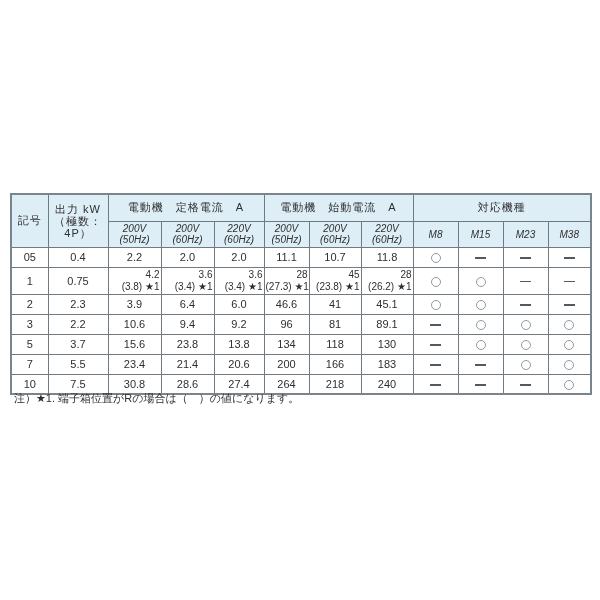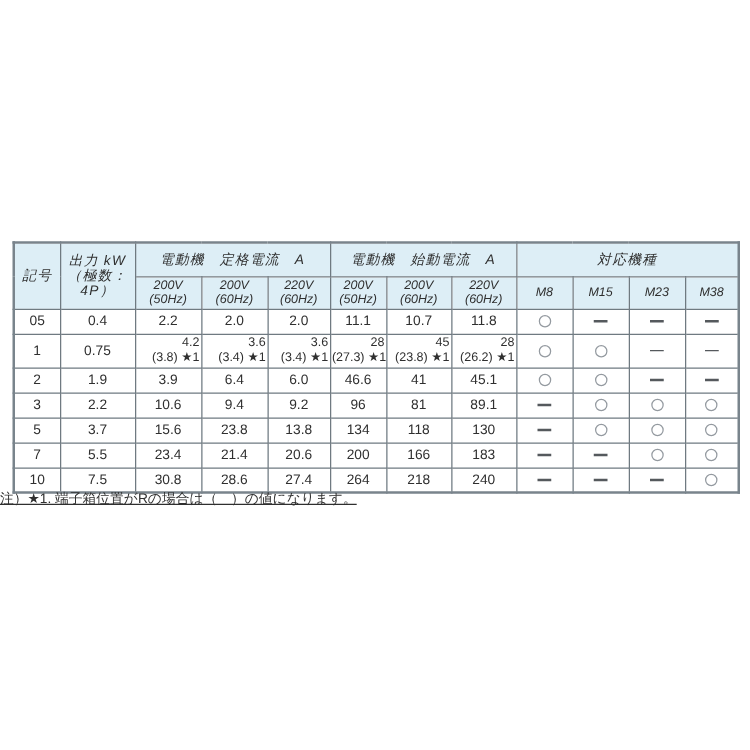--- a/index.html
+++ b/index.html
@@ -24,21 +24,21 @@
     text-align: center;
     vertical-align: middle;
     overflow: hidden;
     padding: 0 1px;
   }
   .spec-table thead th {
     background: #ddeef6;
     font-weight: normal;
     font-size: 11px;
   }
-  .spec-table thead tr.group-row th { height: 27px; letter-spacing: 1px; font-style: italic; }
+  .spec-table thead tr.group-row th { height: 27px; letter-spacing: 1px; }
   .spec-table thead th.head-span { letter-spacing: 0; }
   .spec-table thead th.head-span .hline { font-size: 11px; line-height: 12px; }
   .spec-table th.sub { height: 26px; font-size: 10px; line-height: 11px; letter-spacing: 0; font-style: italic; }
   .spec-table tbody td { height: 20px; font-size: 11px; background: #ffffff; }
   .spec-table tbody tr.tall td { height: 27px; }
   .spec-table tbody td .line { font-size: 10px; line-height: 12px; white-space: nowrap; text-align: right; }
 
   .mark-circle {
     display: inline-block;
     width: 10px; height: 10px;
@@ -49,25 +49,24 @@
   }
   .mark-dash {
     display: inline-block;
     width: 11px; height: 1.5px;
     background: #55595d;
     vertical-align: middle;
   }
 
   .note {
     position: absolute;
-    left: 0; top: 391px;
+    left: 14px; top: 391px;
     font-size: 11px;
     color: #2f2f2f;
     white-space: nowrap;
-    text-decoration: underline;
   }
 </style>
 </head>
 <body>
 
 <div class="page">
 
   <table class="spec-table">
     <colgroup>
       <col style="width:37px">
@@ -167,21 +166,21 @@
             <div class="line">28</div>
             <div class="line">(26.2) ★1</div>
           </td>
           <td><span class="mark-circle"></span></td>
           <td><span class="mark-circle"></span></td>
           <td><span class="mark-dash"></span></td>
           <td><span class="mark-dash"></span></td>
         </tr>
         <tr>
           <td>2</td>
-          <td>1.9</td>
+          <td>2.3</td>
           <td>3.9</td>
           <td>6.4</td>
           <td>6.0</td>
           <td>46.6</td>
           <td>41</td>
           <td>45.1</td>
           <td><span class="mark-circle"></span></td>
           <td><span class="mark-circle"></span></td>
           <td><span class="mark-dash"></span></td>
           <td><span class="mark-dash"></span></td>

